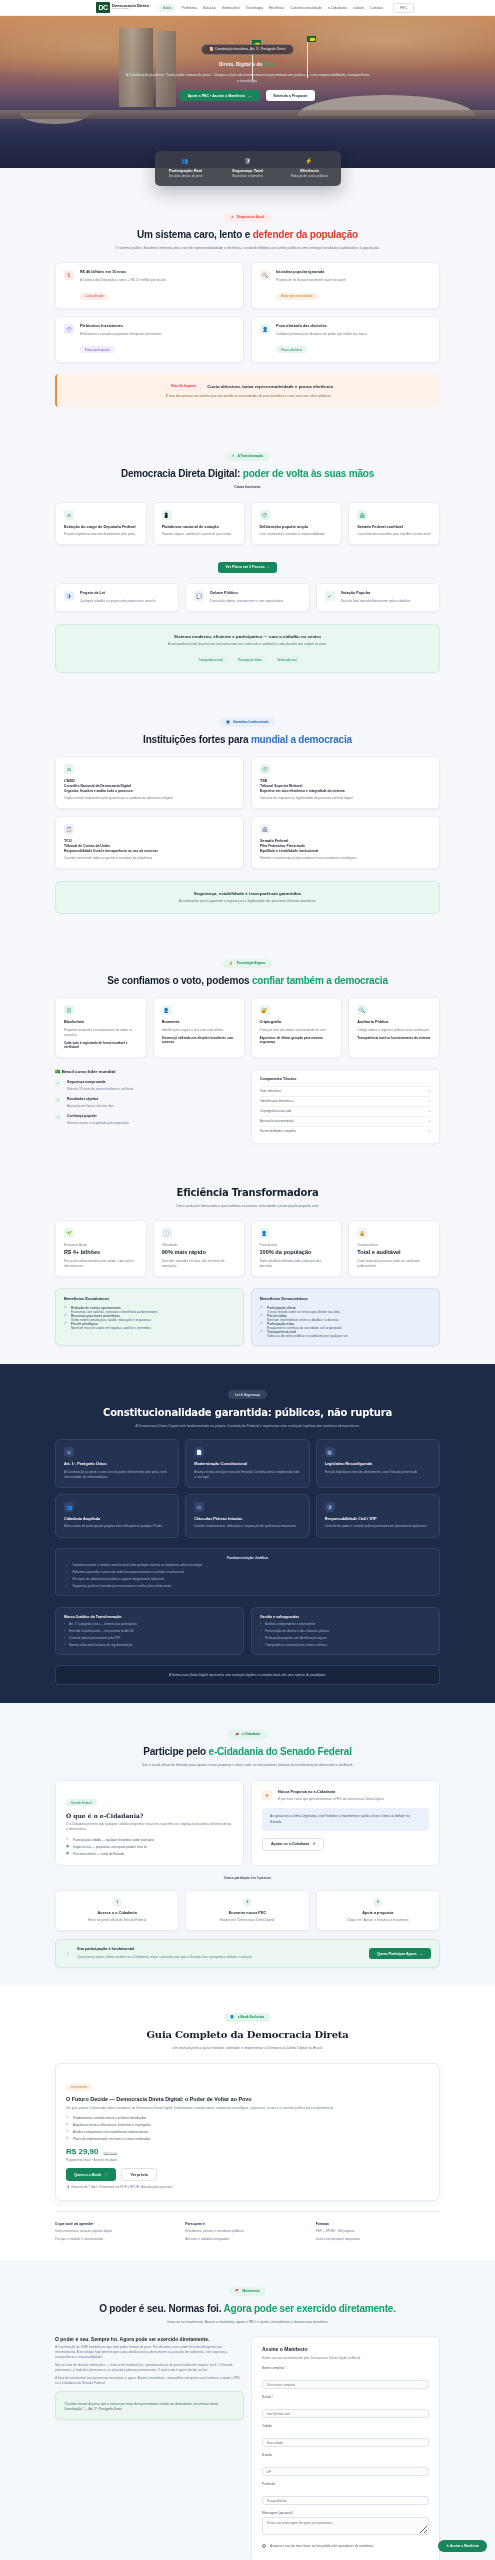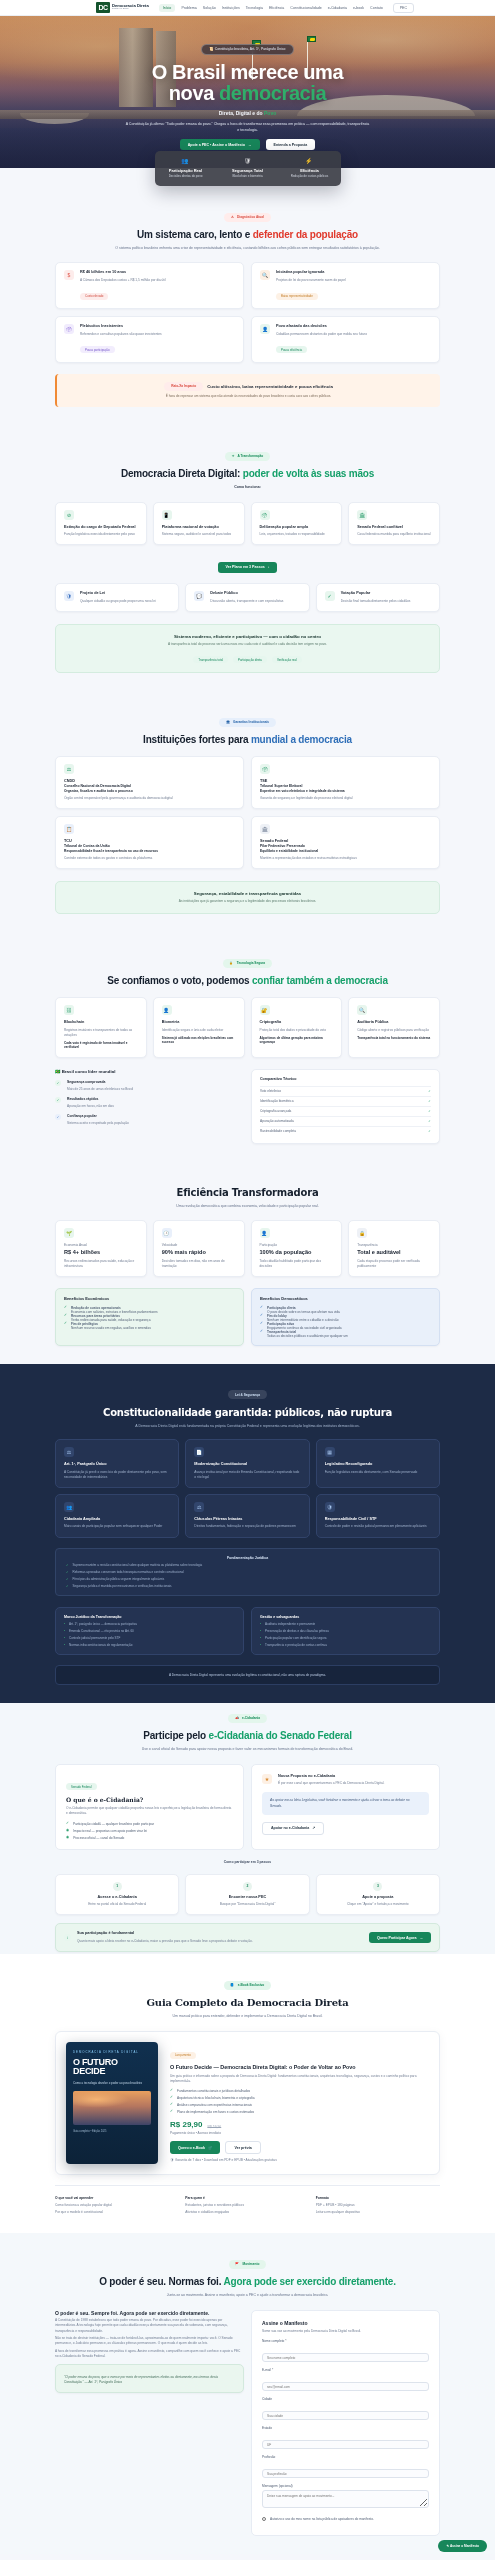--- a/index.html
+++ b/index.html
@@ -112,21 +112,21 @@
   .dcard{background:#243352;border:1px solid #31436a;border-radius:5px;padding:7px 8px}
   .dcard .ch{color:#fff}
   .dcard .cp{color:#a2b3cd}
   .dbar{background:#223150;border:1px solid #314468;border-radius:4px;padding:7px 10px;margin-top:10px}
   .dbar .dt{font-size:3.5px;font-weight:bold;color:#d9e6f8;text-align:center}
   .dchk{display:flex;gap:4px;font-size:3px;color:#9fb2ce;margin-top:3px;align-items:flex-start}
   .dchk .m{color:#3fc17f}
   .dfoot{margin-top:10px;background:#17243c;border:1px solid #2c3e63;border-radius:4px;padding:7px;text-align:center;font-size:3.2px;color:#b9c9e2}
 
   
-  .ecid{background:#f3f7fb;padding:2px 0}
+  .ecid{background:#f3f7fb;padding:18px 0}
   .wcard{background:#fff;border:1px solid #e7ecf4;border-radius:5px;padding:9px 10px}
   .quote{background:#eaf1fb;border-radius:4px;padding:6px 8px;font-size:3.2px;color:#3b5478;line-height:1.7;margin-top:6px;font-style:italic}
   .stepnum{width:9px;height:9px;border-radius:50%;background:#e8f4ee;color:#15885a;font-size:3.4px;font-weight:bold;display:flex;align-items:center;justify-content:center;margin:0 auto 4px}
 
   
   .book{background:#fff;padding:18px 0}
   .bookwrap{display:flex;gap:12px;background:#fff;border:1px solid #e8ecf3;border-radius:6px;padding:10px;margin-top:12px;box-shadow:0 2px 10px rgba(20,30,50,.05)}
   .cover{width:92px;flex:none;border-radius:4px;overflow:hidden;background:linear-gradient(180deg,#10304f,#0c2238);position:relative;padding:8px 7px;color:#fff;box-shadow:0 4px 14px rgba(10,25,45,.35)}
   .cover .eyebrow{font-size:2.8px;letter-spacing:1px;color:#8fd3ff;text-transform:uppercase}
   .cover .ctitle{font-size:9px;font-weight:bold;line-height:1.02;margin-top:4px;letter-spacing:-.3px}
@@ -187,24 +187,20 @@
   <div class="hero-shade"></div>
   <div class="pole" style="left:51%;top:16%;height:26%"></div>
   <div class="flagcloth" style="left:51%;top:16%"></div>
   <div class="pole" style="left:62%;top:13%;height:28%"></div>
   <div class="flagcloth" style="left:62%;top:13%"></div>
 
   <div class="hero-inner">
     <div class="hero-badge">
       <span>📜 </span><span>Constituição brasileira, Art. 1º, Parágrafo Único</span>
     </div>
-    <div class="hero-h1">
-      <span>O Brasil merece uma</span><br>
-      <span>nova </span><em>democracia</em>
-    </div>
     <div class="hero-sub">
       <span>Direta, Digital e do </span><em>Povo</em>
     </div>
     <p class="hero-p">A Constituição já afirma: "Todo poder emana do povo." Chegou a hora de transformar essa promessa em prática — com responsabilidade, transparência e tecnologia.</p>
     <div class="hero-btns">
       <button class="btn btn-green">
             <span>Apoie a PEC • Assine o Manifesto</span>
             <span>→</span>
           </button>
       <button class="btn btn-white">Entenda a Proposta</button>
@@ -737,27 +733,20 @@
   <div class="container center">
     <span class="pill pill-green">
           <span>📘</span>
           <span>e-Book Exclusivo</span>
         </span>
     <h2 class="t" style="font-family:'DejaVu Serif',serif">Guia Completo da Democracia Direta</h2>
     <p class="lead">Um manual prático para entender, defender e implementar a Democracia Direta Digital no Brasil.</p>
   </div>
   <div class="narrow">
     <div class="bookwrap">
-      <div class="cover">
-        <div class="eyebrow">Democracia Direta Digital</div>
-        <div class="ctitle">O FUTURO DECIDE</div>
-        <div class="csub">Como a tecnologia devolve o poder ao povo brasileiro</div>
-        <div class="cimg"></div>
-        <div class="cfoot">Guia completo • Edição 2025</div>
-      </div>
       <div style="flex:1">
         <span class="tag org">Lançamento</span>
         <div class="ch" style="font-size:5.4px;margin-top:4px;line-height:1.25">O Futuro Decide — Democracia Direta Digital: o Poder de Voltar ao Povo</div>
         <div class="cp">Um guia prático e informado sobre a proposta de Democracia Direta Digital: fundamentos constitucionais, arquitetura tecnológica, segurança, custos e o caminho político para implementá-la.</div>
         <div class="checks" style="margin-top:5px">
           <div class="chk">
                 <span class="m">✓</span>
                 <span>Fundamentos constitucionais e jurídicos detalhados</span>
               </div>
           <div class="chk">

